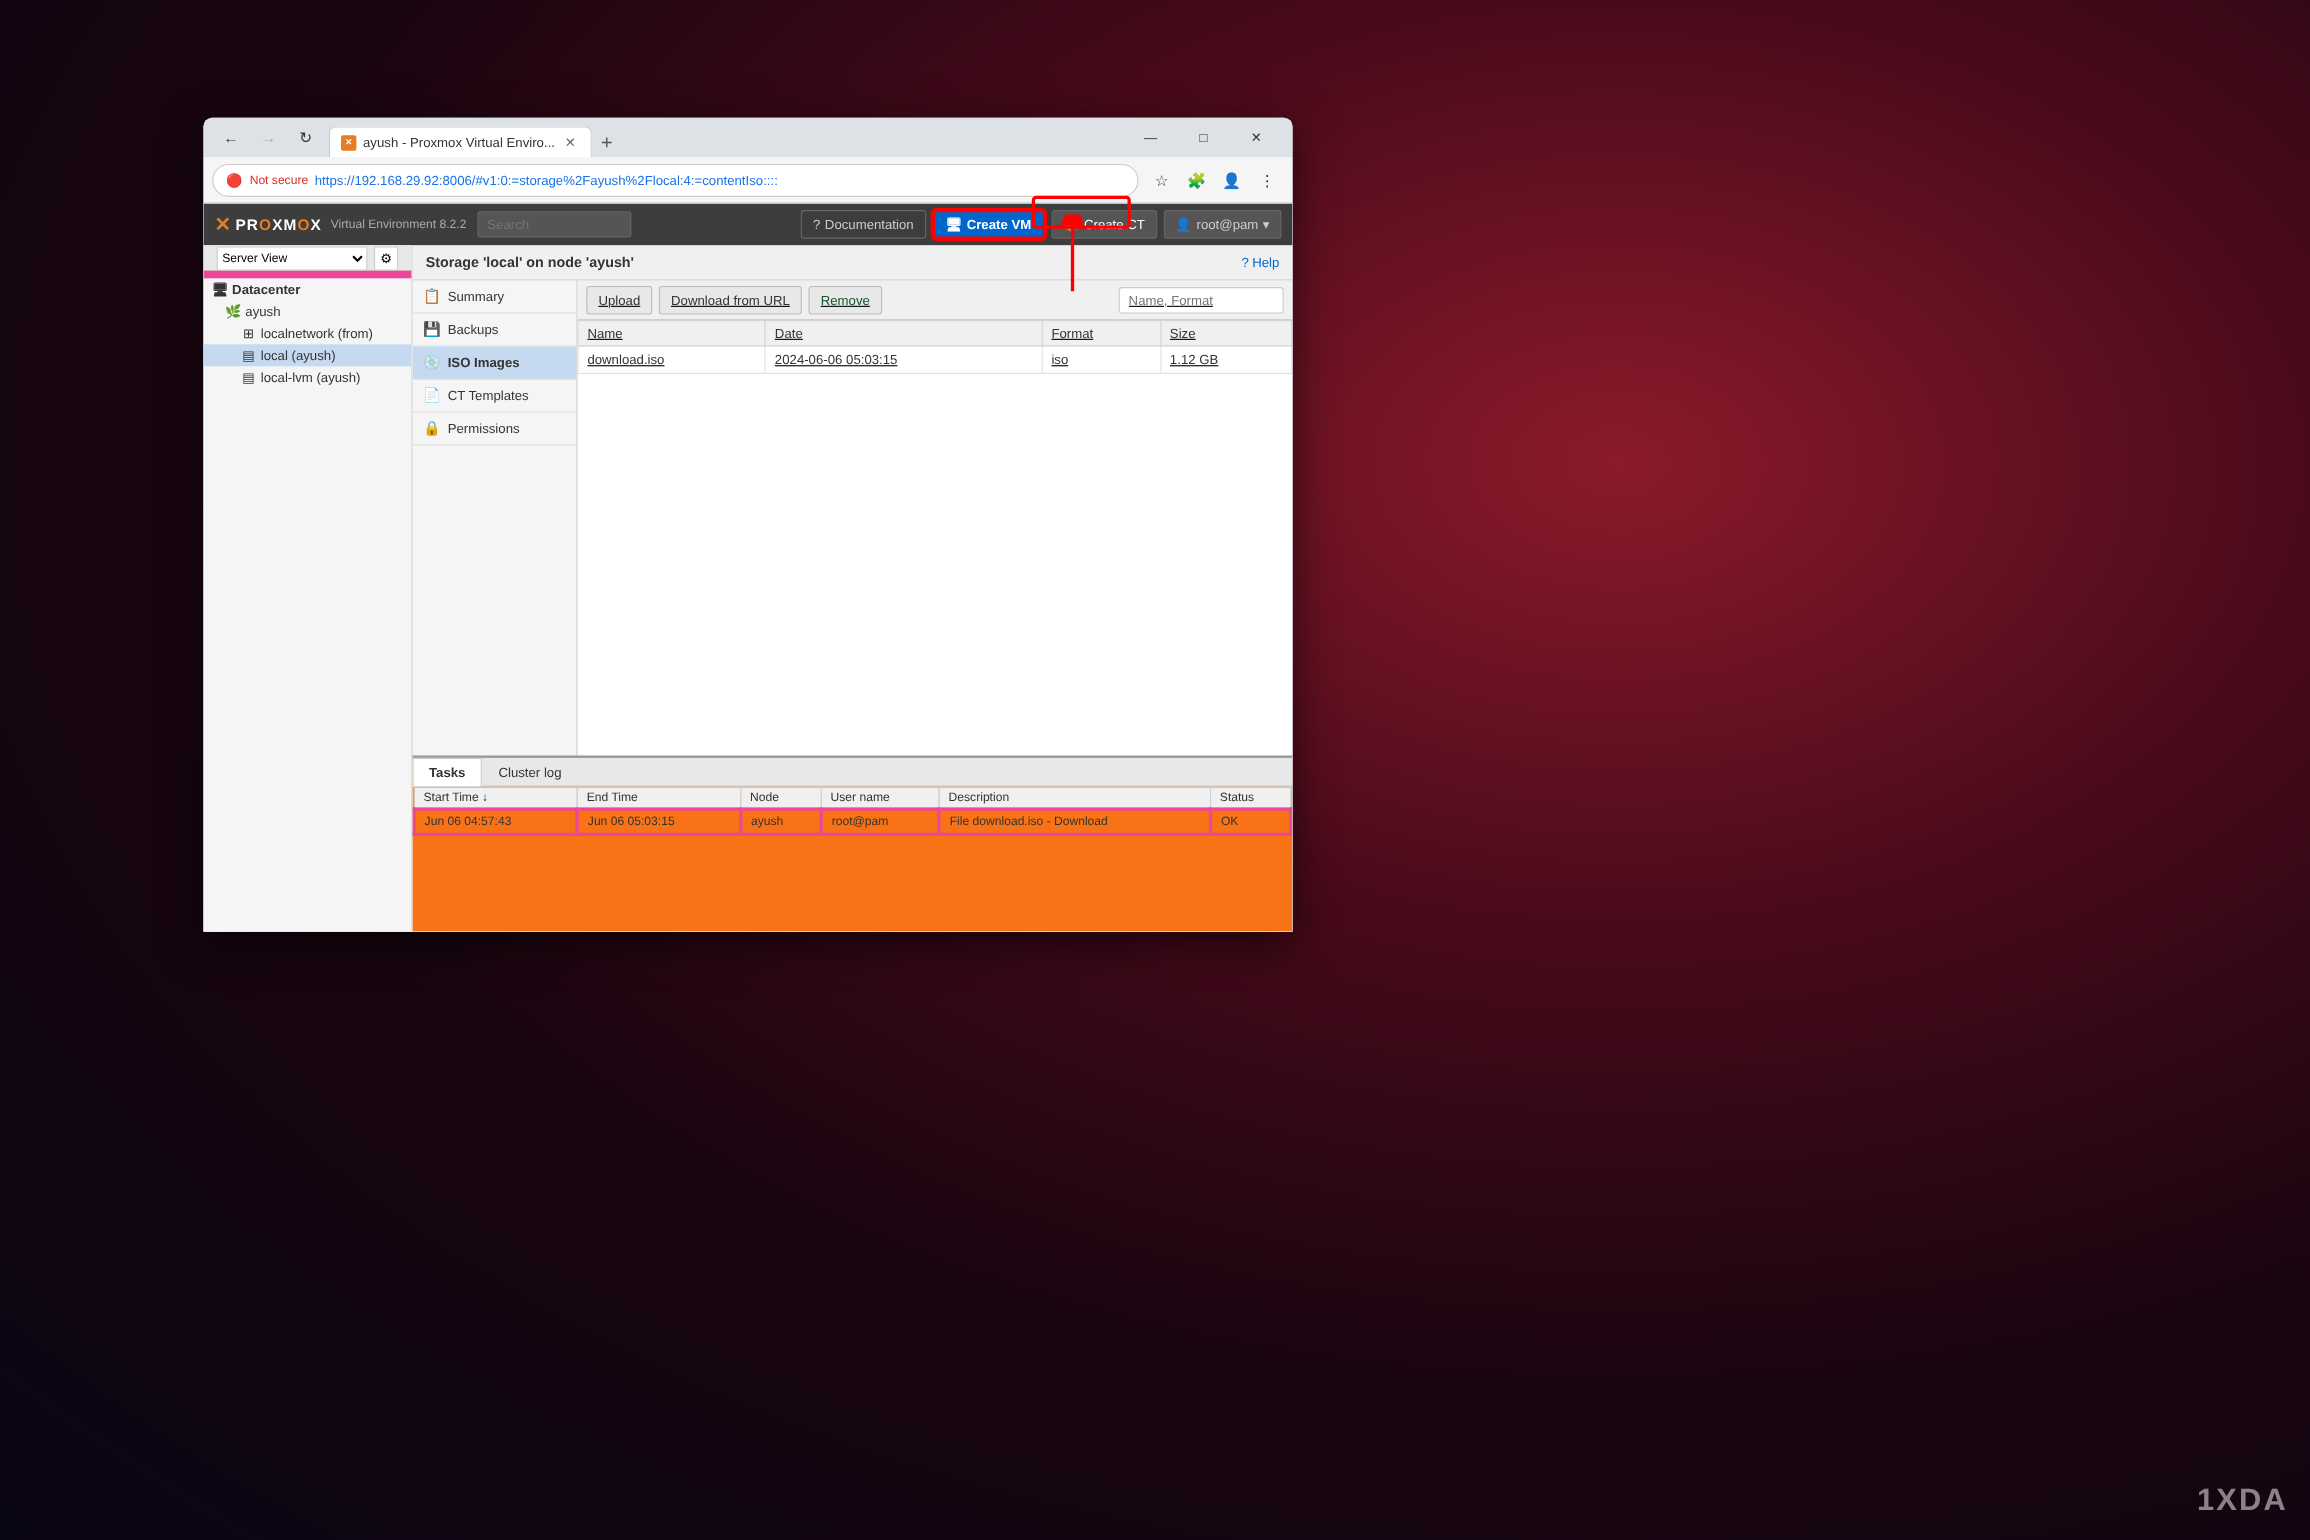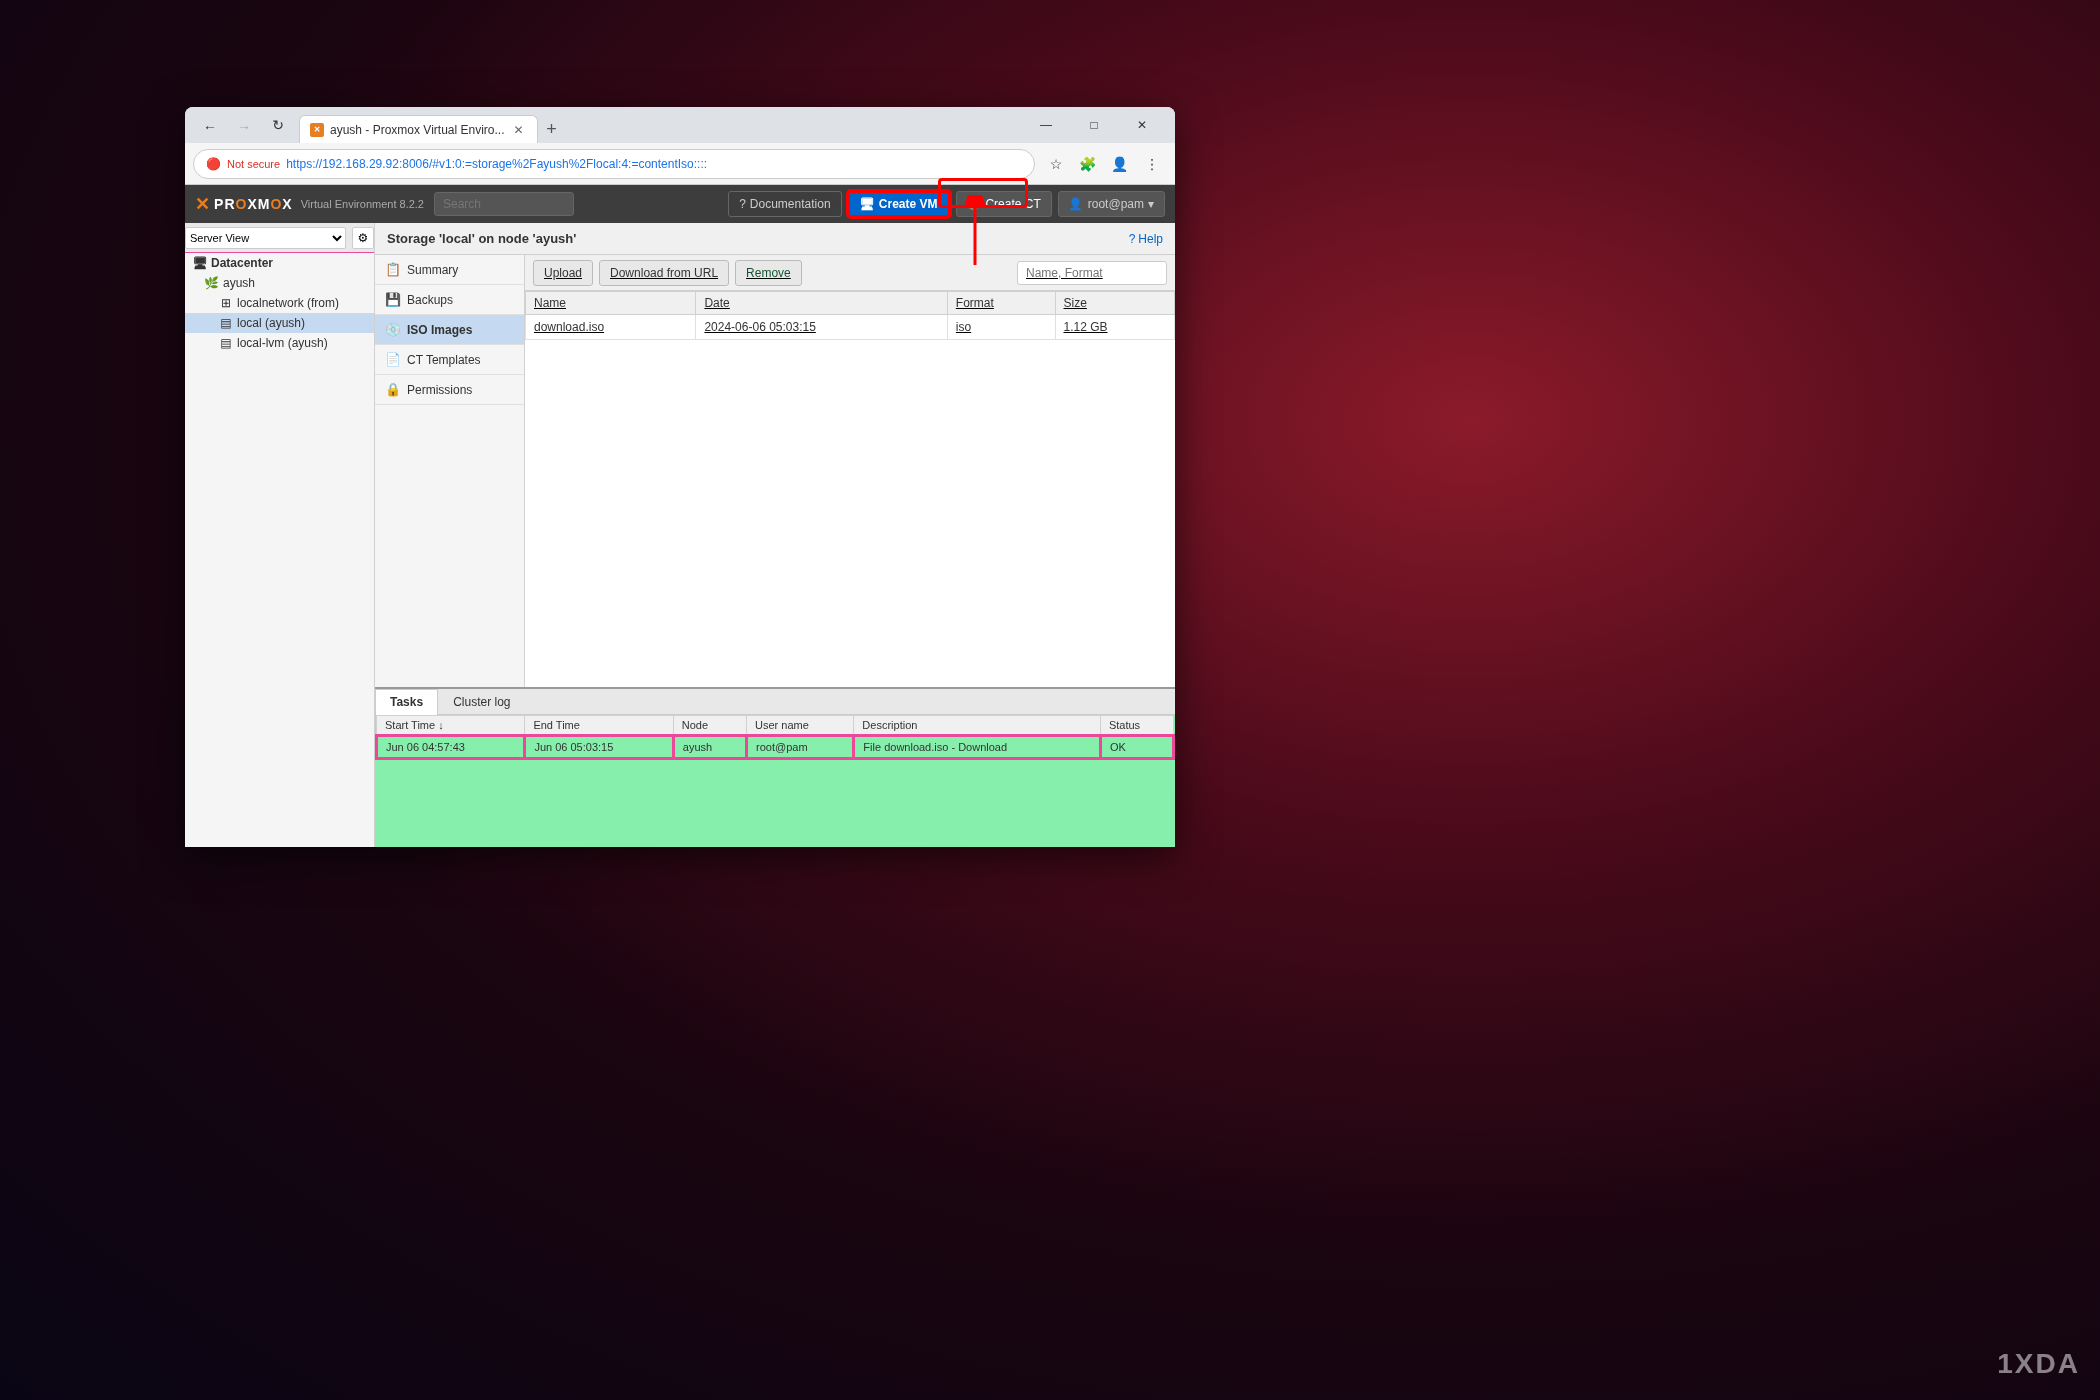--- a/index.html
+++ b/index.html
@@ -332,24 +332,24 @@
       width: 190px;
       background: #f5f5f5;
       border-right: 1px solid #d0d0d0;
       display: flex;
       flex-direction: column;
     }
 
     .sidebar-toolbar {
       height: 30px;
       background: #e8e8e8;
-      border-bottom: 1px solid #ec4899;
-      display: flex;
-      align-items: center;
-      padding: 0 0;
+      border-bottom: 7px solid #ec4899;
+      display: flex;
+      align-items: center;
+      padding: 0 12px;
       gap: 6px;
     }
 
     .sidebar-view-select {
       flex: 1;
       height: 22px;
       border: 1px solid #ccc;
       background: #fff;
       font-size: 11px;
       border-radius: 2px;
@@ -530,21 +530,21 @@
 
     .table-container {
       flex: 1;
       overflow: auto;
     }
 
     
     .tasks-area {
       height: 160px;
       border-top: 2px solid #999;
-      background: #86efac;
+      background: #f97316;
       display: flex;
       flex-direction: column;
     }
 
     .tasks-tabs {
       display: flex;
       background: #e8e8e8;
       border-bottom: 1px solid #ccc;
     }
 

